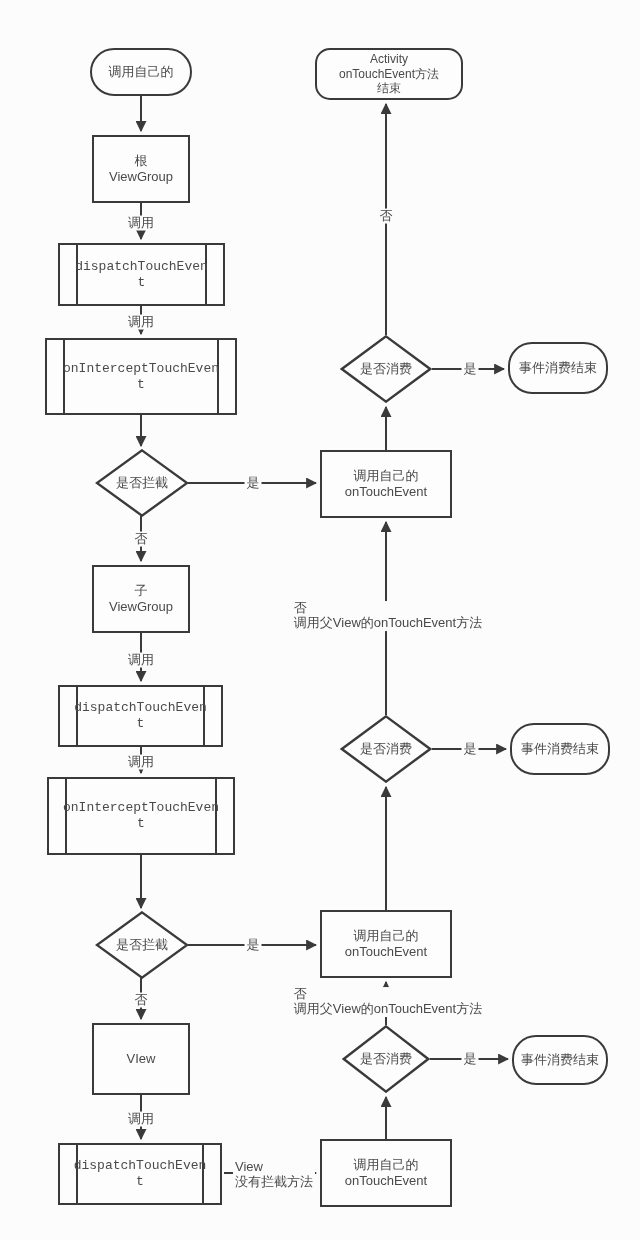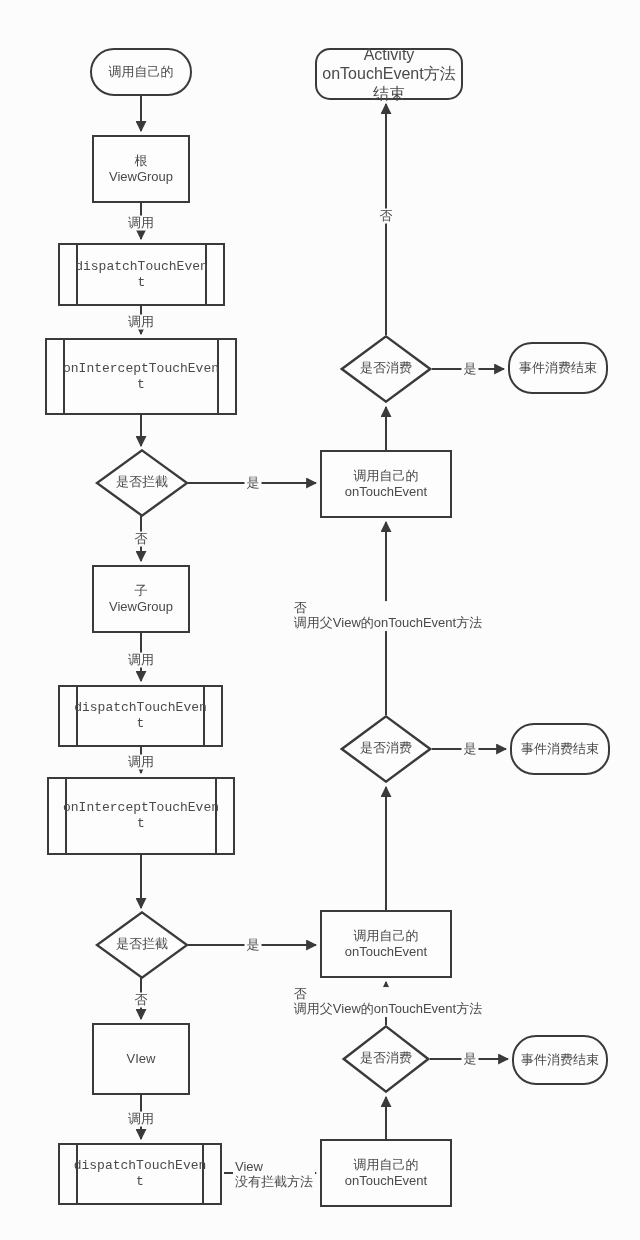--- a/index.html
+++ b/index.html
@@ -40,21 +40,21 @@
   .predefined{
     background:#fdfdfd;
     border:2px solid #3a3a3a;
     font-family:Liberation Mono, monospace;
   }
   .predefined .bar{
     position:absolute;top:0;bottom:0;width:2px;background:#3a3a3a;
   }
   .predefined .bar.l{left:16px;}
   .predefined .bar.r{right:16px;}
-  .diamond{background:transparent;border:none;font-family:Liberation Mono, monospace;}
+  .diamond{background:transparent;border:none;}
   .diamond svg{
     position:absolute;left:0;top:0;width:100%;height:100%;
   }
   .diamond svg polygon{
     fill:#fdfdfd;stroke:#3a3a3a;stroke-width:2.4;
   }
   .txt{
     position:relative;
     white-space:pre-line;
     z-index:1;
@@ -170,21 +170,21 @@
   </div>
 
   <div class="node predefined" style="left:58px;top:1143px;width:164px;height:62px;">
     <i class="bar l"></i>
     <i class="bar r"></i>
     <span class="txt">dispatchTouchEven
 t</span>
   </div>
 
   <div class="node capsule soft" style="left:315px;top:48px;width:148px;height:52px;">
-    <span class="txt" style="font-size:16px;">Activity
+    <span class="txt" style="font-size:12px;">Activity
 onTouchEvent方法
 结束</span>
   </div>
 
   <div class="node diamond" style="left:340px;top:335px;width:92px;height:68px;">
     <svg viewBox="0 0 100 100" preserveAspectRatio="none">
       <polygon points="50,2 98,50 50,98 2,50" vector-effect="non-scaling-stroke"></polygon>
     </svg>
     <span class="txt">是否消费</span>
   </div>

